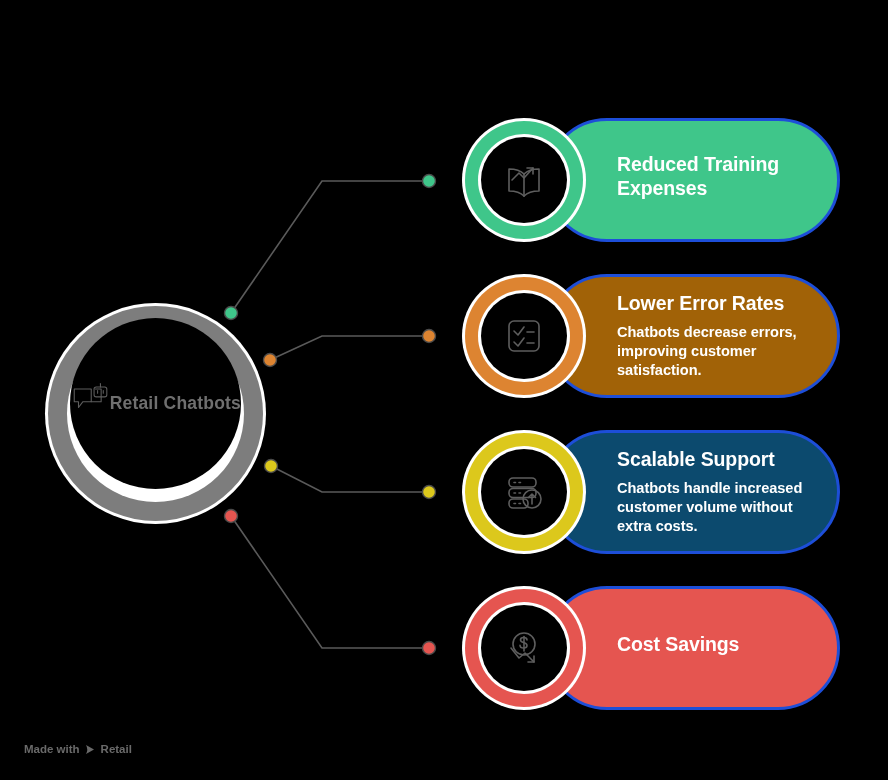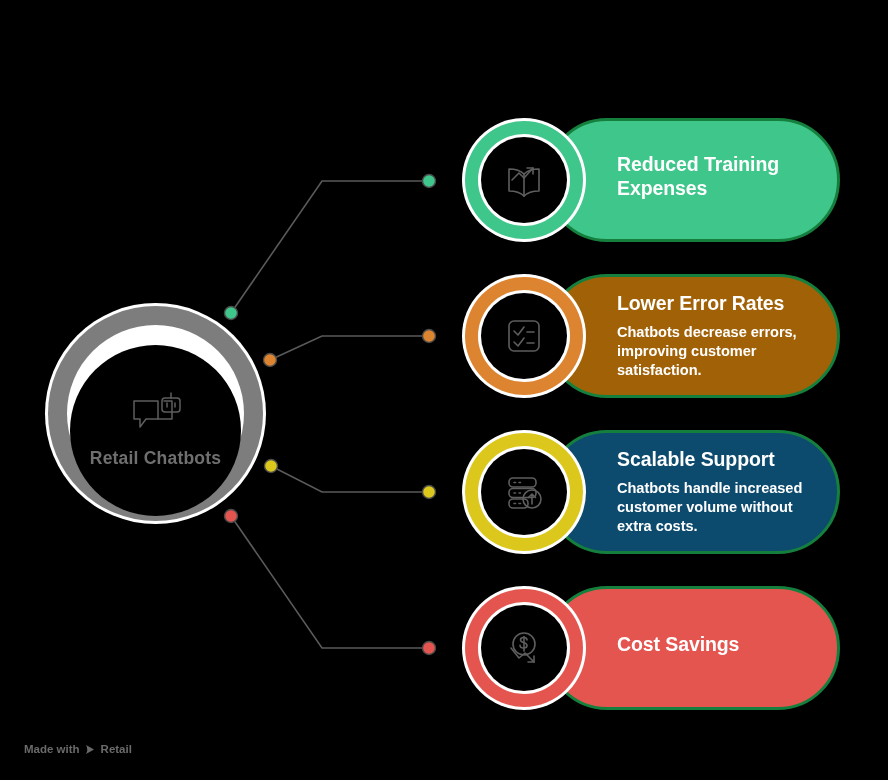--- a/index.html
+++ b/index.html
@@ -49,27 +49,27 @@
   .hub-inner-white {
     position: absolute;
     left: 22px; top: 22px;
     width: 177px;
     height: 177px;
     border-radius: 50%;
     background: #ffffff;
   }
   .hub-core {
     position: absolute;
-    left: 25px; top: 42px;
+    left: 25px; top: 15px;
     width: 171px;
     height: 171px;
     border-radius: 50%;
     background: #000000;
     display: flex;
-    flex-direction: column;
+    flex-direction: row;
     align-items: center;
     justify-content: center;
   }
   .hub-icon {
     width: 56px;
     height: 46px;
     margin-bottom: 10px;
   }
   .hub-label {
     color: #6f6f6f;
@@ -105,21 +105,21 @@
     width: 378px;
   }
   .card-body {
     position: absolute;
     left: 83px;
     top: 0;
     right: 0;
     height: 124px;
     border-radius: 62px;
     box-sizing: border-box;
-    border: 3px solid #15803d;
+    border: 3px solid #1d4ed8;
     padding: 13px 30px 13px 69px;
     display: flex;
     flex-direction: column;
     justify-content: center;
   }
   .card-title {
     color: #ffffff;
     font-size: 19.5px;
     font-weight: bold;
     line-height: 1.22;

